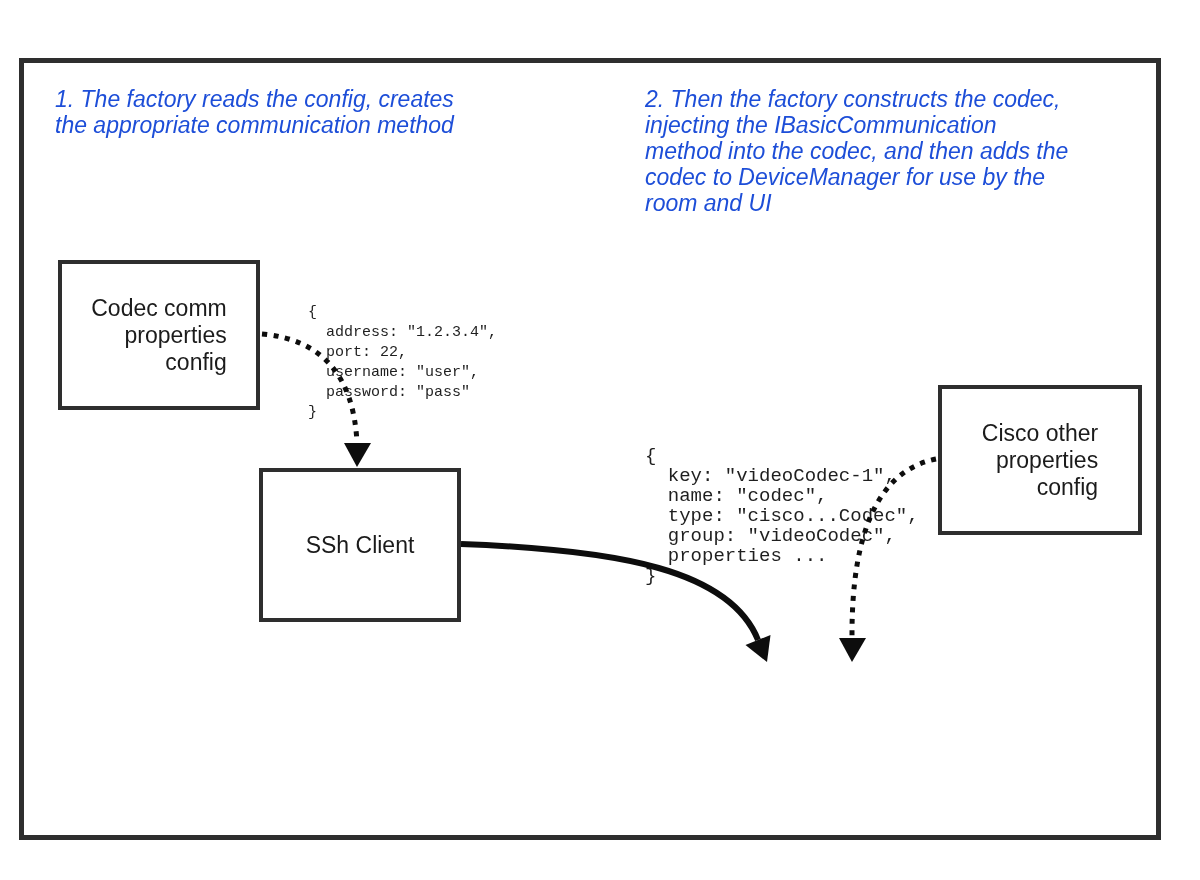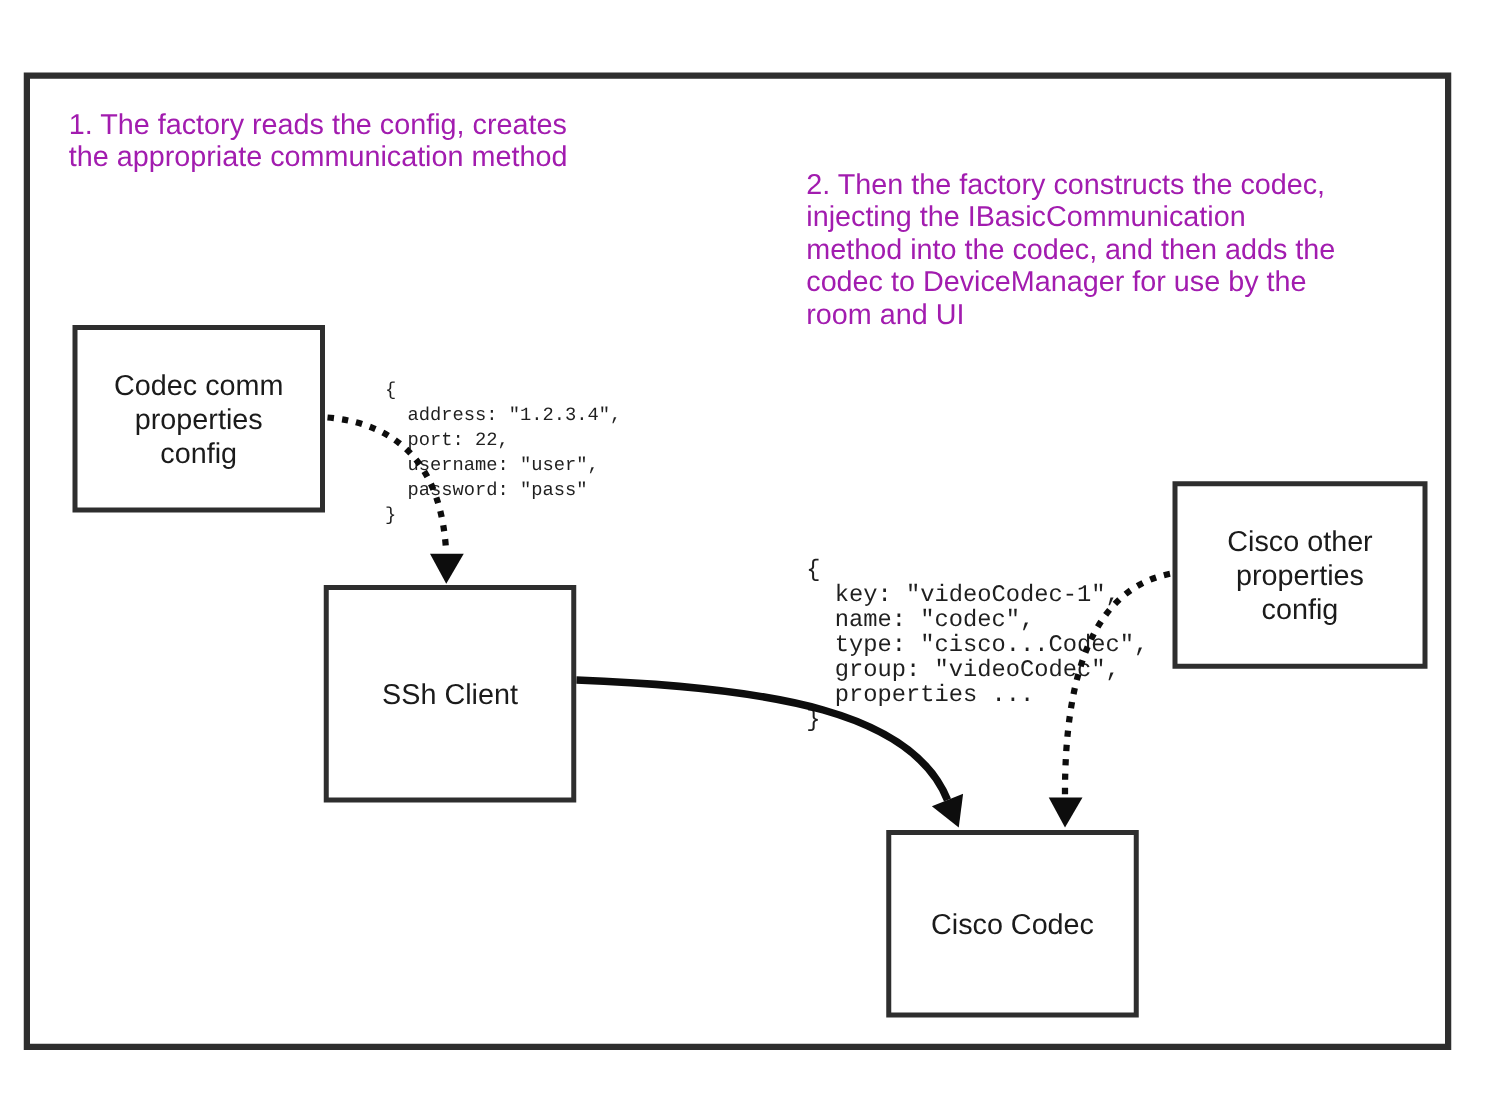--- a/index.html
+++ b/index.html
@@ -25,25 +25,26 @@
     border: 5px solid #2e2e2e;
     box-sizing: border-box;
     background: transparent;
     z-index: 1;
   }
   .annotation {
     position: absolute;
     font-size: 23px;
     line-height: 26px;
     white-space: pre-line;
-    color: #a21caf;
+    color: #1d4ed8;
     z-index: 2;
+    font-style: italic;
   }
   .ann-step1 { left: 55px;  top: 86px;  width: 480px; }
-  .ann-step2 { left: 645px; top: 86px;  width: 500px; margin-top: 48px; }
+  .ann-step2 { left: 645px; top: 86px;  width: 500px; }
   .ann-result { left: 941px; top: 686px; width: 220px; }
   .code {
     position: absolute;
     font-family: "Liberation Mono", monospace;
     white-space: pre;
     color: #1f1f1f;
     z-index: 2;
   }
   .code-comm {
     left: 308px;
@@ -65,28 +66,28 @@
     pointer-events: none;
   }
   .node {
     position: absolute;
     background: #ffffff;
     border: 4px solid #2e2e2e;
     box-sizing: border-box;
     display: flex;
     align-items: center;
     justify-content: center;
-    text-align: center;
+    text-align: right;
     font-size: 23px;
     line-height: 27px;
     white-space: pre-line;
     z-index: 4;
   }
   .node-codec-comm  { left: 58px;  top: 260px; width: 202px; height: 150px; }
-  .node-ssh-client  { left: 259px; top: 468px; width: 202px; height: 174px; }
+  .node-ssh-client  { left: 259px; top: 468px; width: 202px; height: 154px; }
   .node-codec-other { left: 938px; top: 385px; width: 204px; height: 150px; }
   .node-cisco-codec { left: 709px; top: 664px; width: 202px; height: 150px; }
 </style>
 </head>
 <body>
 
 <div class="canvas">
 
   <div class="frame"></div>
 
@@ -136,15 +137,14 @@
   <div class="node node-codec-comm">Codec comm
 properties
 config</div>
 
   <div class="node node-ssh-client">SSh Client</div>
 
   <div class="node node-codec-other">Cisco other
 properties
 config</div>
 
-  <div class="node node-cisco-codec">Cisco Codec</div>
 
 </div>
 
 </body></html>

